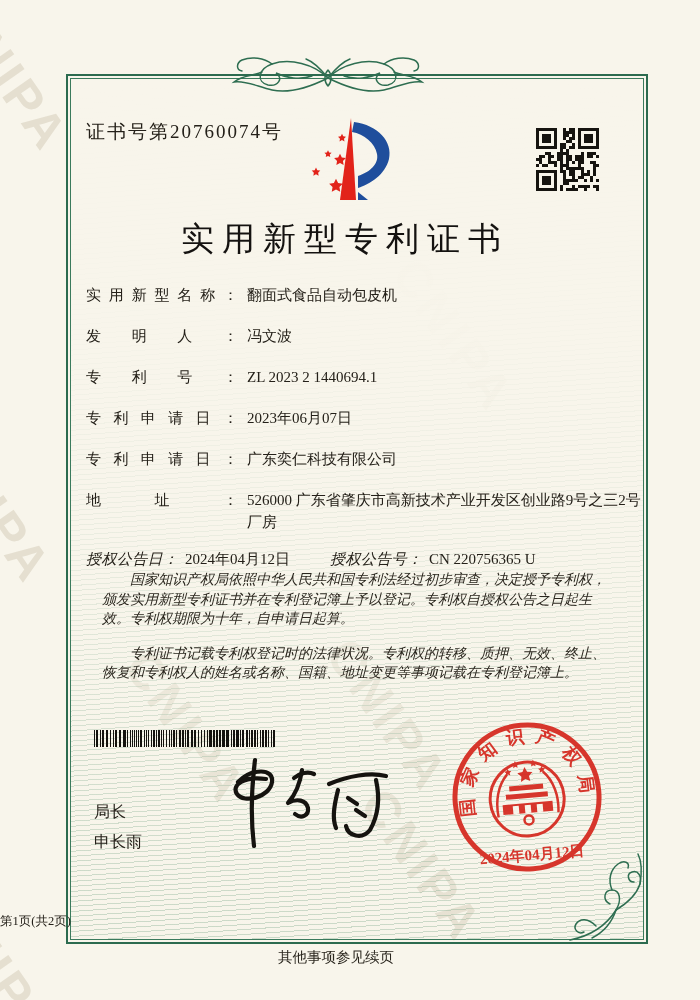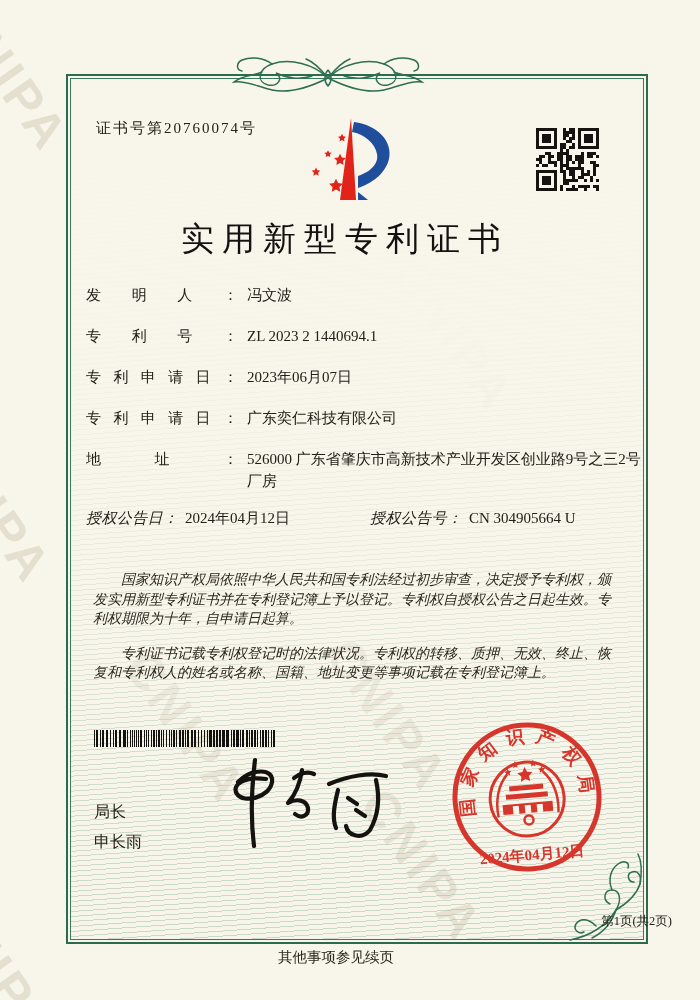--- a/index.html
+++ b/index.html
@@ -13,49 +13,49 @@
 
   
   .frame{position:absolute;left:66px;top:74px;width:578px;height:866px;border:2px solid #2c6b4f;}
   .frame-inner{position:absolute;inset:2px;border:1px solid #3a7a5c;}
   .waves{position:absolute;inset:3px;background:repeating-linear-gradient(176deg,rgba(116,163,132,.38) 0 1px,rgba(116,163,132,0) 1px 5px);}
   .wavefade{position:absolute;inset:3px;background:linear-gradient(180deg,#f8f5eb 0%,rgba(248,245,235,.95) 30%,rgba(248,245,235,.70) 55%,rgba(246,244,232,.28) 78%,rgba(242,241,228,.10) 100%);}
 
   .flourish-top{position:absolute;left:228px;top:52px;}
   .flourish-corner{position:absolute;left:568px;top:852px;}
 
-  .cert-no{position:absolute;left:96px;top:119px;font-size:15px;letter-spacing:2px;}
+  .cert-no{position:absolute;left:86px;top:119px;font-size:19px;letter-spacing:2px;}
 
   .logo{position:absolute;left:294px;top:112px;}
   .qr{position:absolute;left:536px;top:128px;}
 
   .title{position:absolute;left:0;top:217px;width:690px;text-align:center;
          font-size:33px;font-weight:normal;letter-spacing:8px;color:#141210;}
 
   .fields{position:absolute;left:86px;top:284px;width:520px;font-size:15px;}
   .frow{margin-bottom:19px;line-height:22px;white-space:nowrap;}
   .flabel{display:inline-block;width:152px;text-align:justify;text-align-last:justify;vertical-align:top;}
   .fvalue{display:inline-block;margin-left:9px;max-width:396px;vertical-align:top;white-space:normal;}
   .grant-row{margin-top:-4px;white-space:nowrap;line-height:22px;}
   .glabel{display:inline-block;width:92px;text-align:justify;text-align-last:justify;vertical-align:top;font-style:italic;}
   .gvalue{display:inline-block;margin-left:7px;vertical-align:top;}
-  .gap2{margin-left:80px;}
+  .gap2{margin-left:40px;}
 
   .paras{position:absolute;left:86px;top:570px;width:528px;font-size:14px;line-height:19.5px;
          font-style:italic;color:#2a261e;}
-  .paras p{margin:0 0 15px 7px;text-indent:2em;font-style:italic;}
+  .paras p{margin:0 0 15px 16px;text-indent:2em;font-style:italic;}
 
   .barcode{position:absolute;left:94px;top:730px;}
 
   .signer{position:absolute;left:94px;top:789px;font-size:16px;line-height:30px;margin-top:8px;}
   .signature{position:absolute;left:198px;top:752px;}
 
   .seal{position:absolute;left:449px;top:719px;transform:rotate(-5deg);opacity:.93;}
 
-  .page-note{position:absolute;left:0;top:913px;width:672px;text-align:right;font-size:12.5px;}
+  .page-note{position:absolute;left:0;top:913px;width:672px;text-align:left;font-size:12.5px;}
   .cont-note{position:absolute;left:0;top:948px;width:672px;text-align:center;font-size:14.5px;color:#2a261e;}
 </style>
 </head>
 <body>
 
 <div class="page">
 
   <span class="wm" style="left:-18px;top:-12px">CNIPA</span>
   <span class="wm" style="left:428px;top:248px">CNIPA</span>
   <span class="wm" style="left:-35px;top:420px">CNIPA</span>
@@ -339,36 +339,39 @@
       <rect x="36" y="60" width="3" height="3" fill="#161410"></rect>
       <rect x="39" y="60" width="3" height="3" fill="#161410"></rect>
       <rect x="48" y="60" width="3" height="3" fill="#161410"></rect>
       <rect x="60" y="60" width="3" height="3" fill="#161410"></rect>
     </svg>
 
   <div class="title">实用新型专利证书</div>
 
   <div class="fields">
     <div class="frow">
+      <span class="flabel">实用新型名称：</span><span class="fvalue">翻面式食品自动包皮机</span>
+    </div>
+    <div class="frow">
       <span class="flabel">发明人：</span><span class="fvalue">冯文波</span>
     </div>
     <div class="frow">
       <span class="flabel">专利号：</span><span class="fvalue">ZL 2023 2 1440694.1</span>
     </div>
     <div class="frow">
       <span class="flabel">专利申请日：</span><span class="fvalue">2023年06月07日</span>
     </div>
     <div class="frow">
       <span class="flabel">专利申请日：</span><span class="fvalue">广东奕仁科技有限公司</span>
     </div>
     <div class="frow">
       <span class="flabel">地址：</span><span class="fvalue">526000 广东省肇庆市高新技术产业开发区创业路9号之三2号厂房</span>
     </div>
     <div class="grant-row">
-      <span class="glabel">授权公告日：</span><span class="gvalue">2024年04月12日</span><span class="glabel gap2">授权公告号：</span><span class="gvalue">CN 304905664 U</span>
+      <span class="glabel">授权公告日：</span><span class="gvalue">2024年04月12日</span><span class="glabel gap2">授权公告号：</span><span class="gvalue">CN 220756365 U</span>
     </div>
   </div>
 
   <div class="paras">
     <p>国家知识产权局依照中华人民共和国专利法经过初步审查，决定授予专利权，颁发实用新型专利证书并在专利登记簿上予以登记。专利权自授权公告之日起生效。专利权期限为十年，自申请日起算。</p>
     <p>专利证书记载专利权登记时的法律状况。专利权的转移、质押、无效、终止、恢复和专利权人的姓名或名称、国籍、地址变更等事项记载在专利登记簿上。</p>
   </div>
 
   <svg class="barcode" id="barcode" width="184" height="17" viewBox="0 0 184 17">
       <rect x="0" y="0" width="1" height="17" fill="#14120e"></rect>

